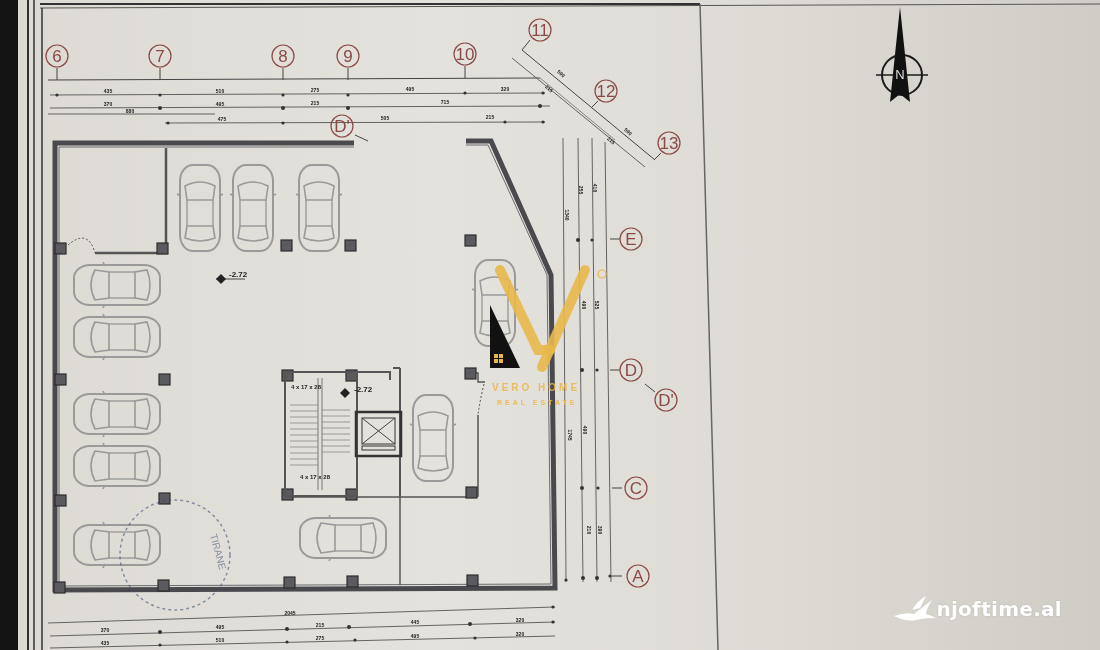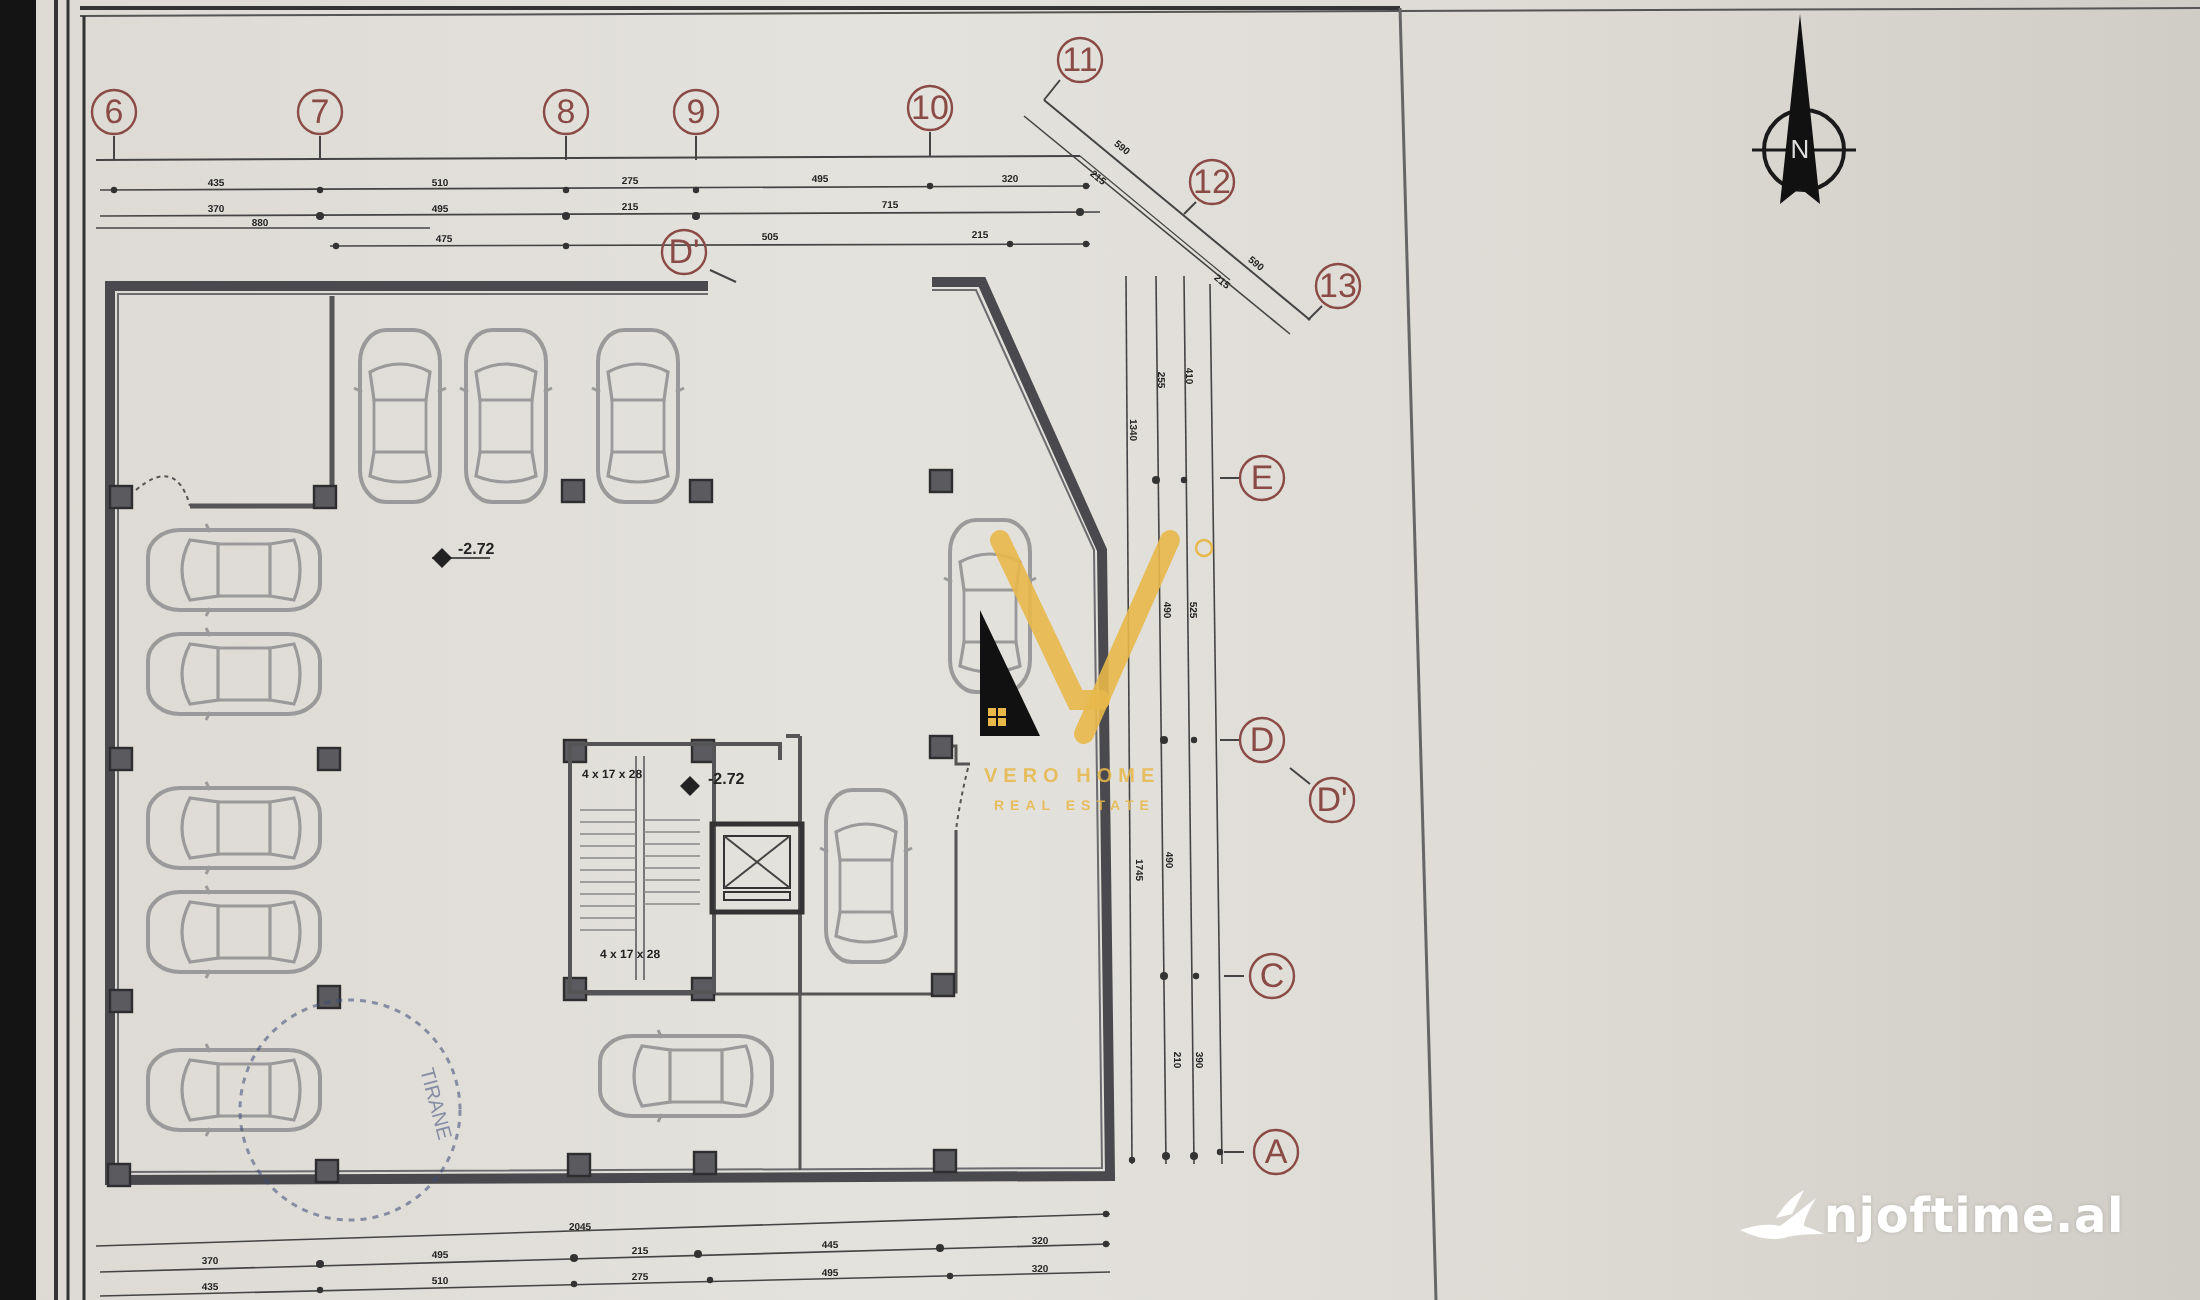--- a/index.html
+++ b/index.html
@@ -7,21 +7,21 @@
   .stage { position: relative; width: 1100px; height: 650px; overflow: hidden;
     background: linear-gradient(90deg, #dcdad3 0%, #e4e2dc 40%, #dddbd4 70%, #cfcdc6 100%); }
   .left-edge { position: absolute; left: 0; top: 0; width: 18px; height: 650px; background: #141414; }
   svg { position: absolute; left: 0; top: 0; }
   .grid-label { font-family: "Liberation Sans", sans-serif; font-size: 17px; fill: #8a4a45; text-anchor: middle; dominant-baseline: central; }
   .dim-text { font-family: "Liberation Sans", sans-serif; font-size: 5px; font-weight: bold; fill: #222; text-anchor: middle; }
   .level-text { font-family: "Liberation Sans", sans-serif; font-size: 8px; font-weight: bold; fill: #222; }
   .stair-text { font-family: "Liberation Sans", sans-serif; font-size: 6px; font-weight: bold; fill: #222; }
   .wm-brand { font-family: "Liberation Sans", sans-serif; font-size: 10px; font-weight: bold; fill: #e8b84a; letter-spacing: 3px; opacity: 0.85; }
   .wm-sub { font-family: "Liberation Sans", sans-serif; font-size: 7px; font-weight: bold; fill: #e8b84a; letter-spacing: 3px; opacity: 0.85; }
-  .site-logo { position: absolute; right: 38px; bottom: 28px; display: flex; align-items: center; color: #fff; font-family: "DejaVu Sans", sans-serif; font-size: 24px; font-weight: bold; letter-spacing: 0.3px; text-shadow: 0 0 2px rgba(0,0,0,0.15); }
+  .site-logo { position: absolute; right: 38px; bottom: 28px; display: flex; align-items: center; color: #fff; font-family: "DejaVu Sans", sans-serif; font-size: 20px; font-weight: bold; letter-spacing: 0.3px; text-shadow: 0 0 2px rgba(0,0,0,0.15); }
   .site-logo svg { position: static; }
 </style>
 </head>
 <body>
 
 <div class="stage">
   <div class="left-edge"></div>
 
   <svg width="1100" height="650" viewBox="0 0 1100 650">
     <defs>

